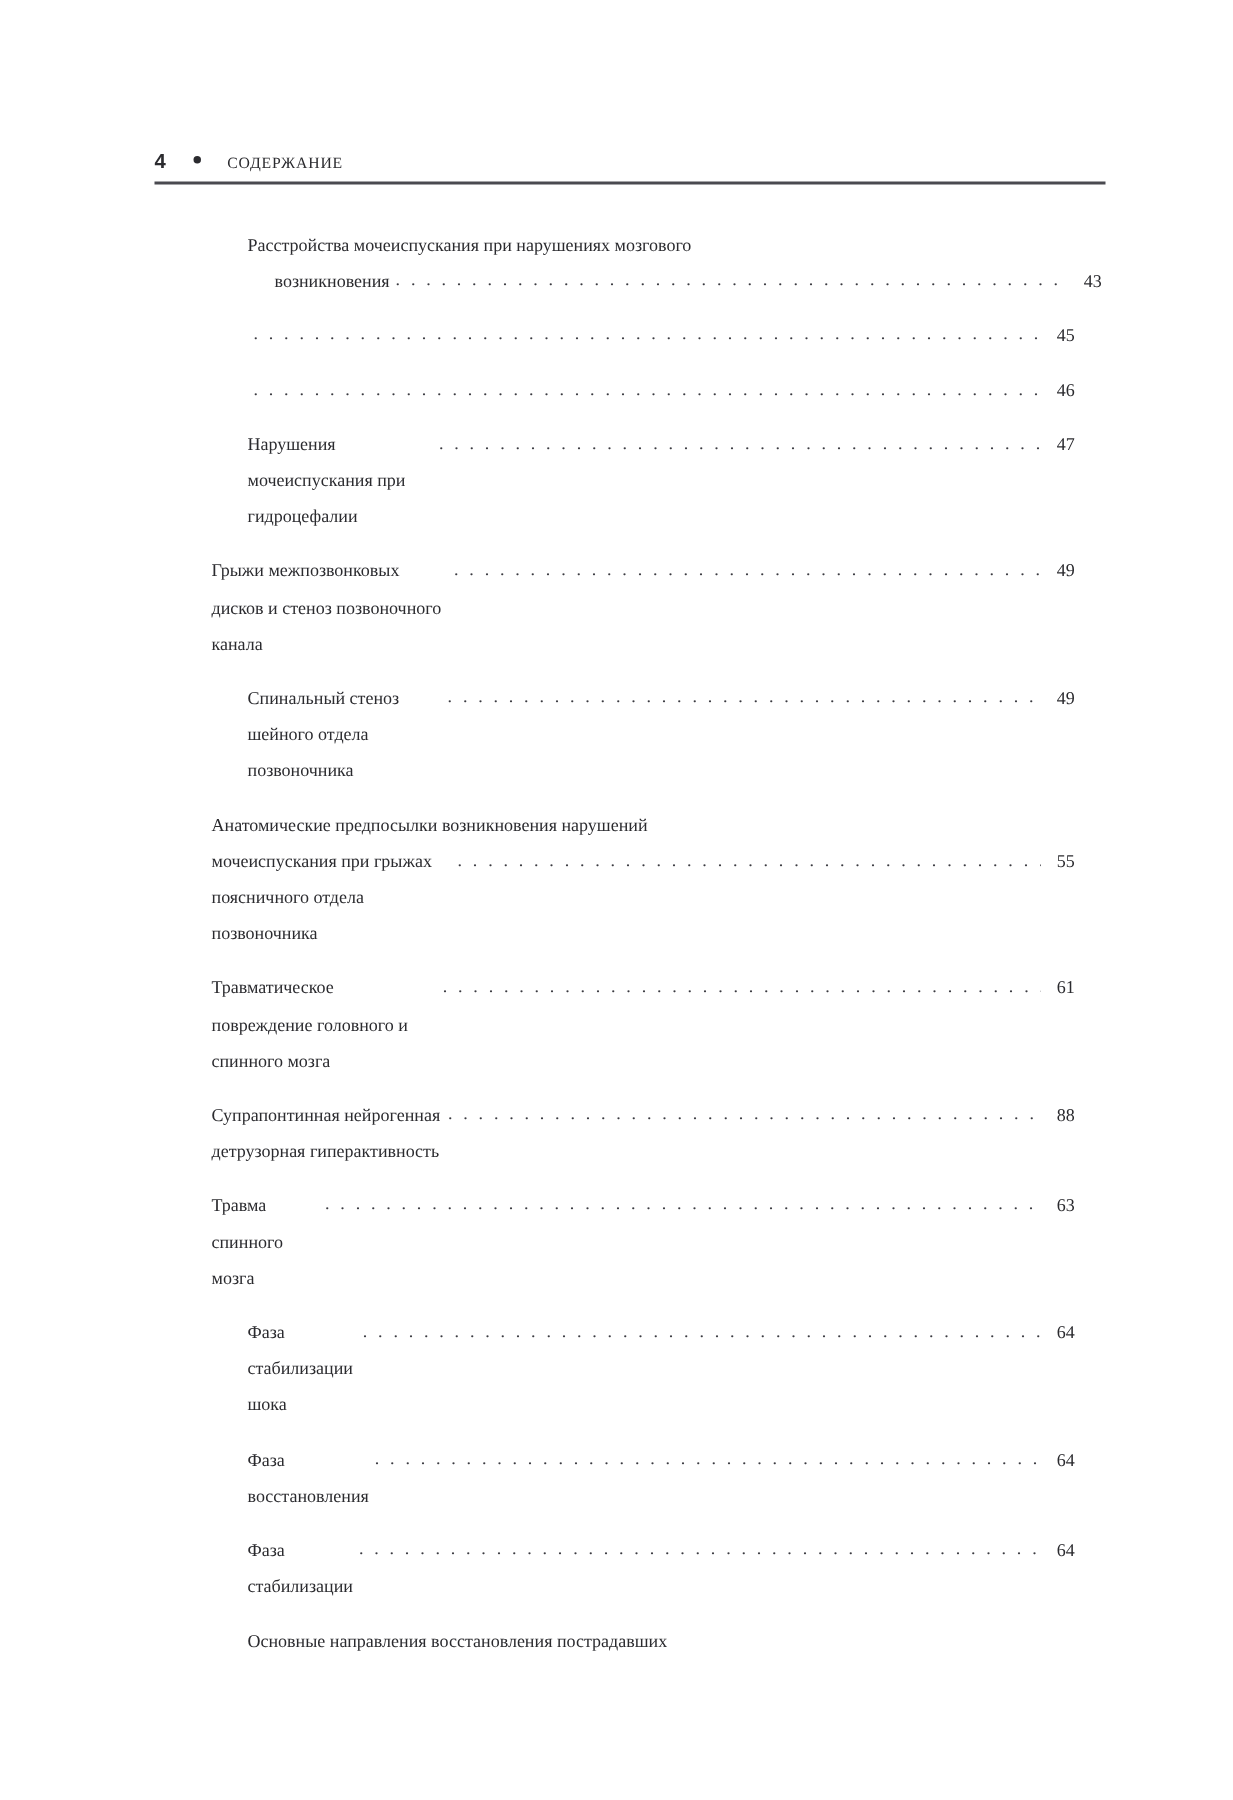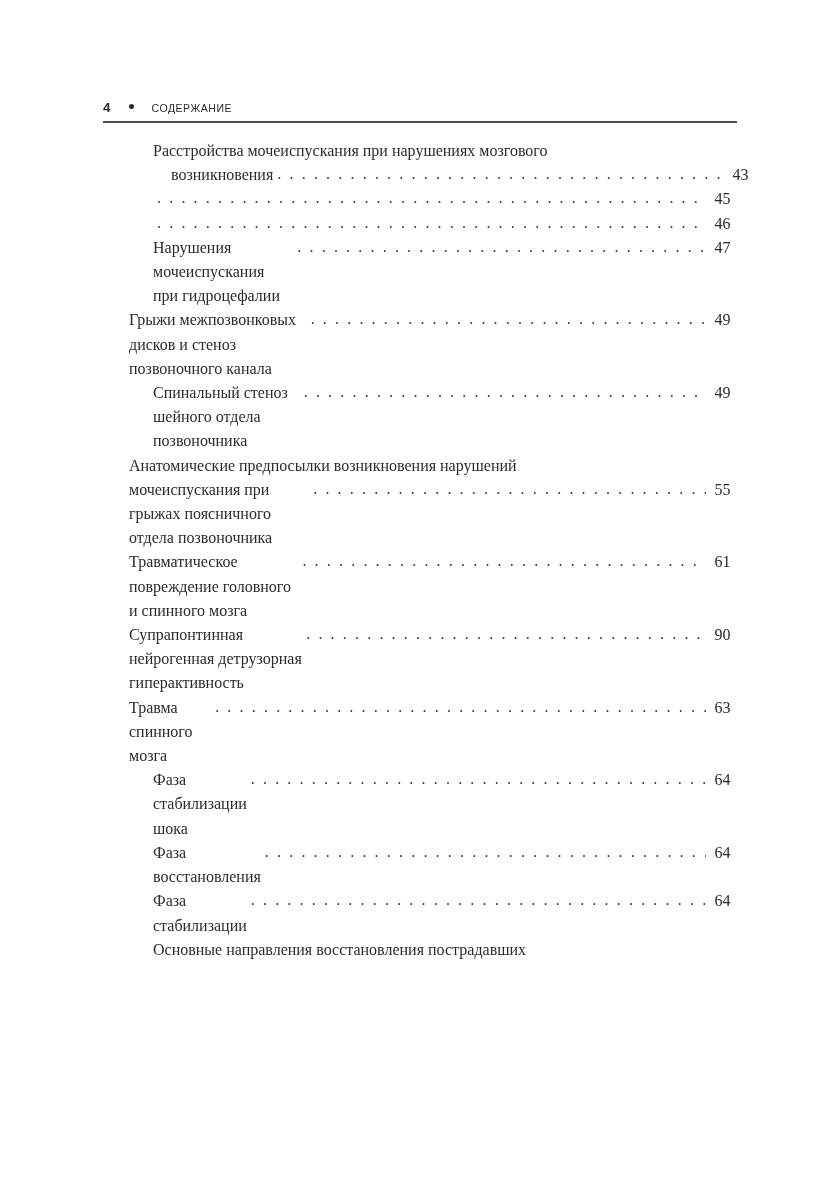--- a/index.html
+++ b/index.html
@@ -51,21 +51,21 @@
     border-radius: 50%;
     background: #2b2b2f;
     display: inline-block;
     margin-left: 18px;
     margin-right: 18px;
     position: relative;
     top: -3px;
     flex: 0 0 auto;
   }
   .runhead-title {
-    font-family: Liberation Sans, sans-serif;
+    font-family: Liberation Serif, serif;
     font-size: 10.5px;
     font-weight: normal;
     letter-spacing: 0.55px;
     color: #2b2b2f;
     white-space: nowrap;
   }
   .runhead-rule {
     position: absolute;
     left: 0;
     top: 21px;
@@ -78,24 +78,24 @@
   .toc {
     position: absolute;
     left: 103px;
     top: 139px;
     width: 634px;
   }
 
   .toc-entry {
     display: block;
     position: relative;
-    font-size: 16px;
+    font-size: 12px;
     line-height: 24.2px;
     color: #2b2b2f;
-    margin: 0;
+    margin: 12px;
     padding: 0;
   }
   .lvl-1 { padding-left: 26px; font-family: Liberation Serif, serif; }
   .lvl-2 { padding-left: 50px; }
 
   
   .entry-row {
     display: flex;
     align-items: baseline;
     width: 100%;
@@ -197,21 +197,21 @@
         <div class="entry-row">
           <span class="entry-title">Травматическое повреждение головного и спинного мозга</span>
           <span class="leader"></span>
           <span class="pageno">61</span>
         </div>
       </div>
       <div class="toc-entry lvl-1">
         <div class="entry-row">
           <span class="entry-title">Супрапонтинная нейрогенная детрузорная гиперактивность</span>
           <span class="leader"></span>
-          <span class="pageno">90</span>
+          <span class="pageno">88</span>
         </div>
       </div>
       <div class="toc-entry lvl-1">
         <div class="entry-row">
           <span class="entry-title">Травма спинного мозга</span>
           <span class="leader"></span>
           <span class="pageno">63</span>
         </div>
       </div>
       <div class="toc-entry lvl-2">

